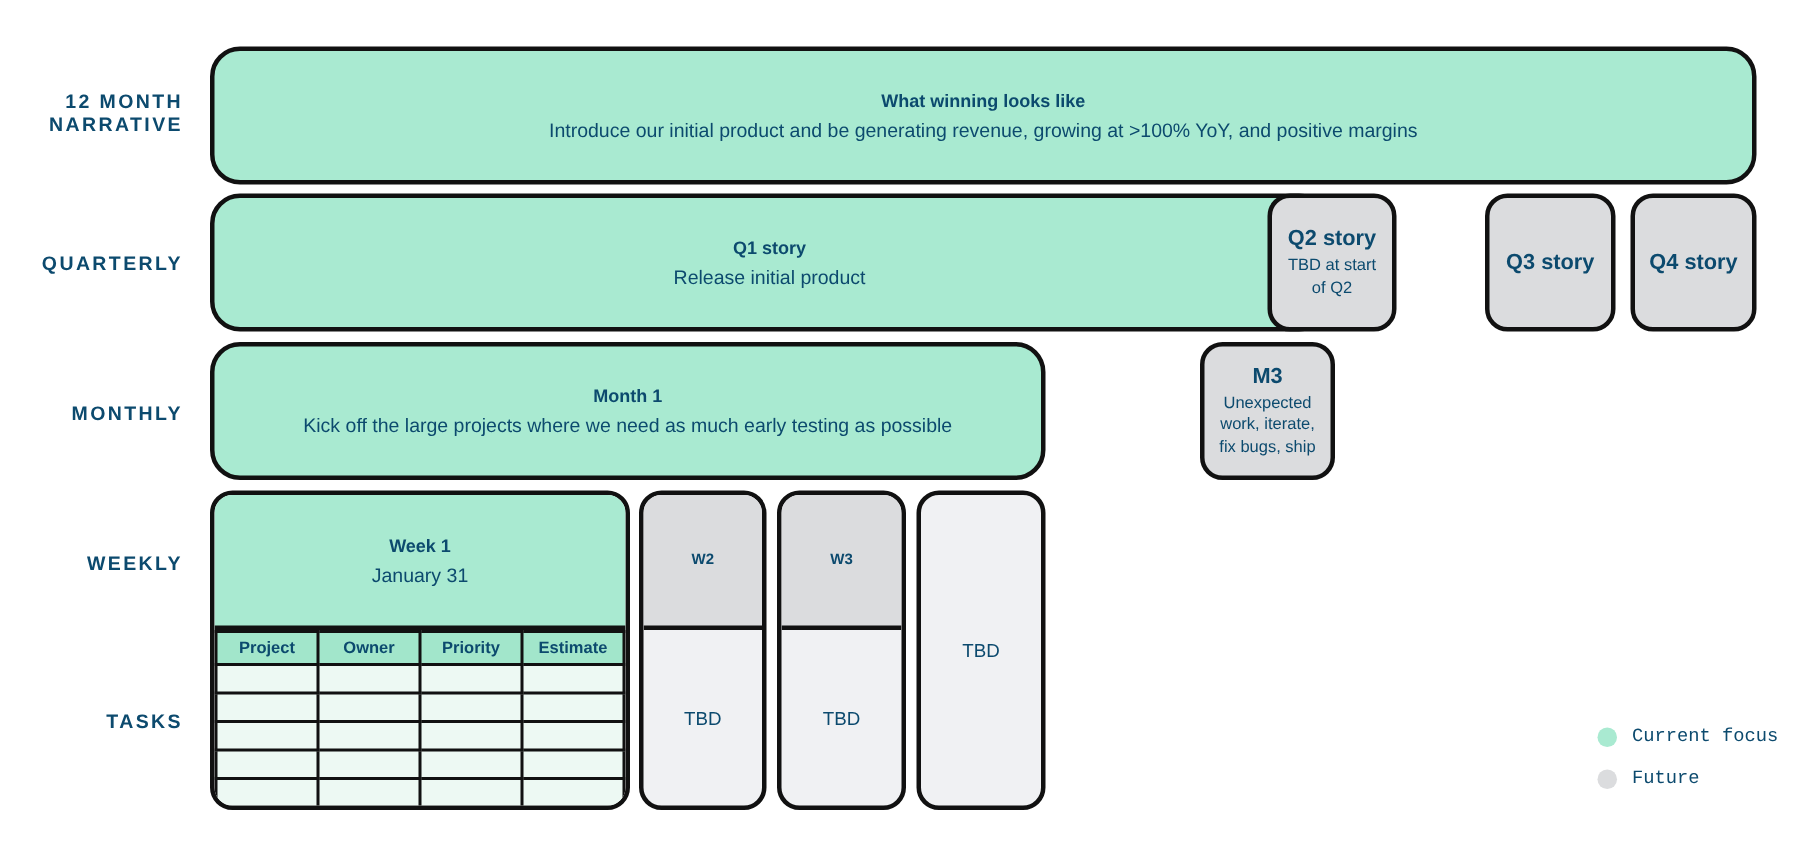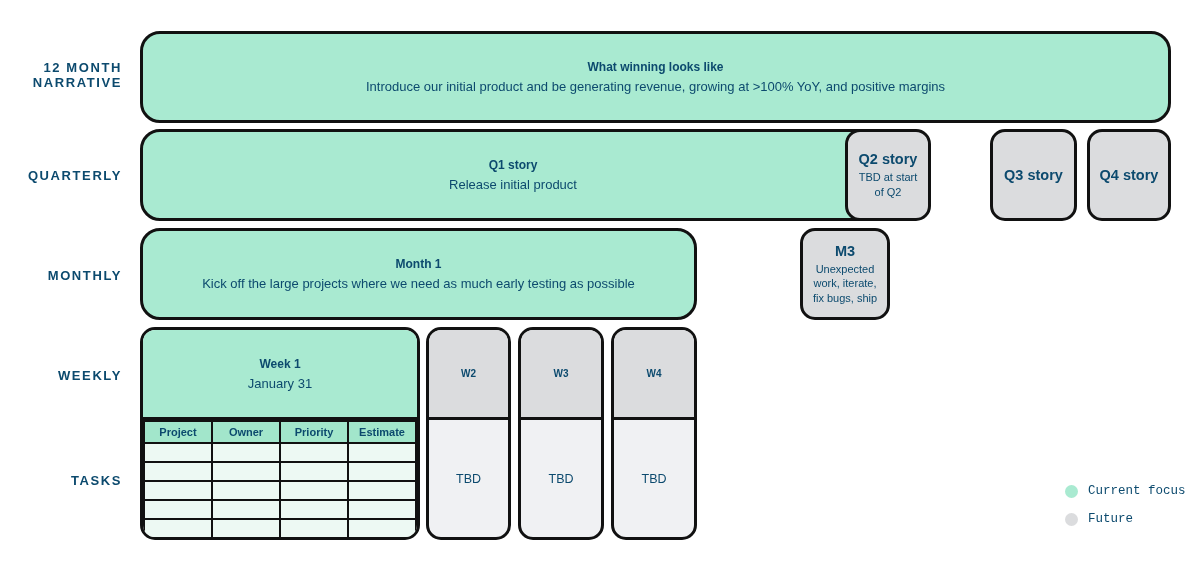--- a/index.html
+++ b/index.html
@@ -160,21 +160,20 @@
 
   <div class="wcol" style="left:426px; width:85px;">
     <div class="wcol-head">W2</div>
     <div class="wcol-body">TBD</div>
   </div>
   <div class="wcol" style="left:518px; width:86px;">
     <div class="wcol-head">W3</div>
     <div class="wcol-body">TBD</div>
   </div>
   <div class="wcol" style="left:611px; width:86px;">
-    <div class="wcol-head">W4</div>
     <div class="wcol-body">TBD</div>
   </div>
 
   <div class="legend">
     <div class="legend-item">
       <span class="legend-dot dot-current"></span>
       <span>Current focus</span>
     </div>
     <div class="legend-item">
       <span class="legend-dot dot-future"></span>

